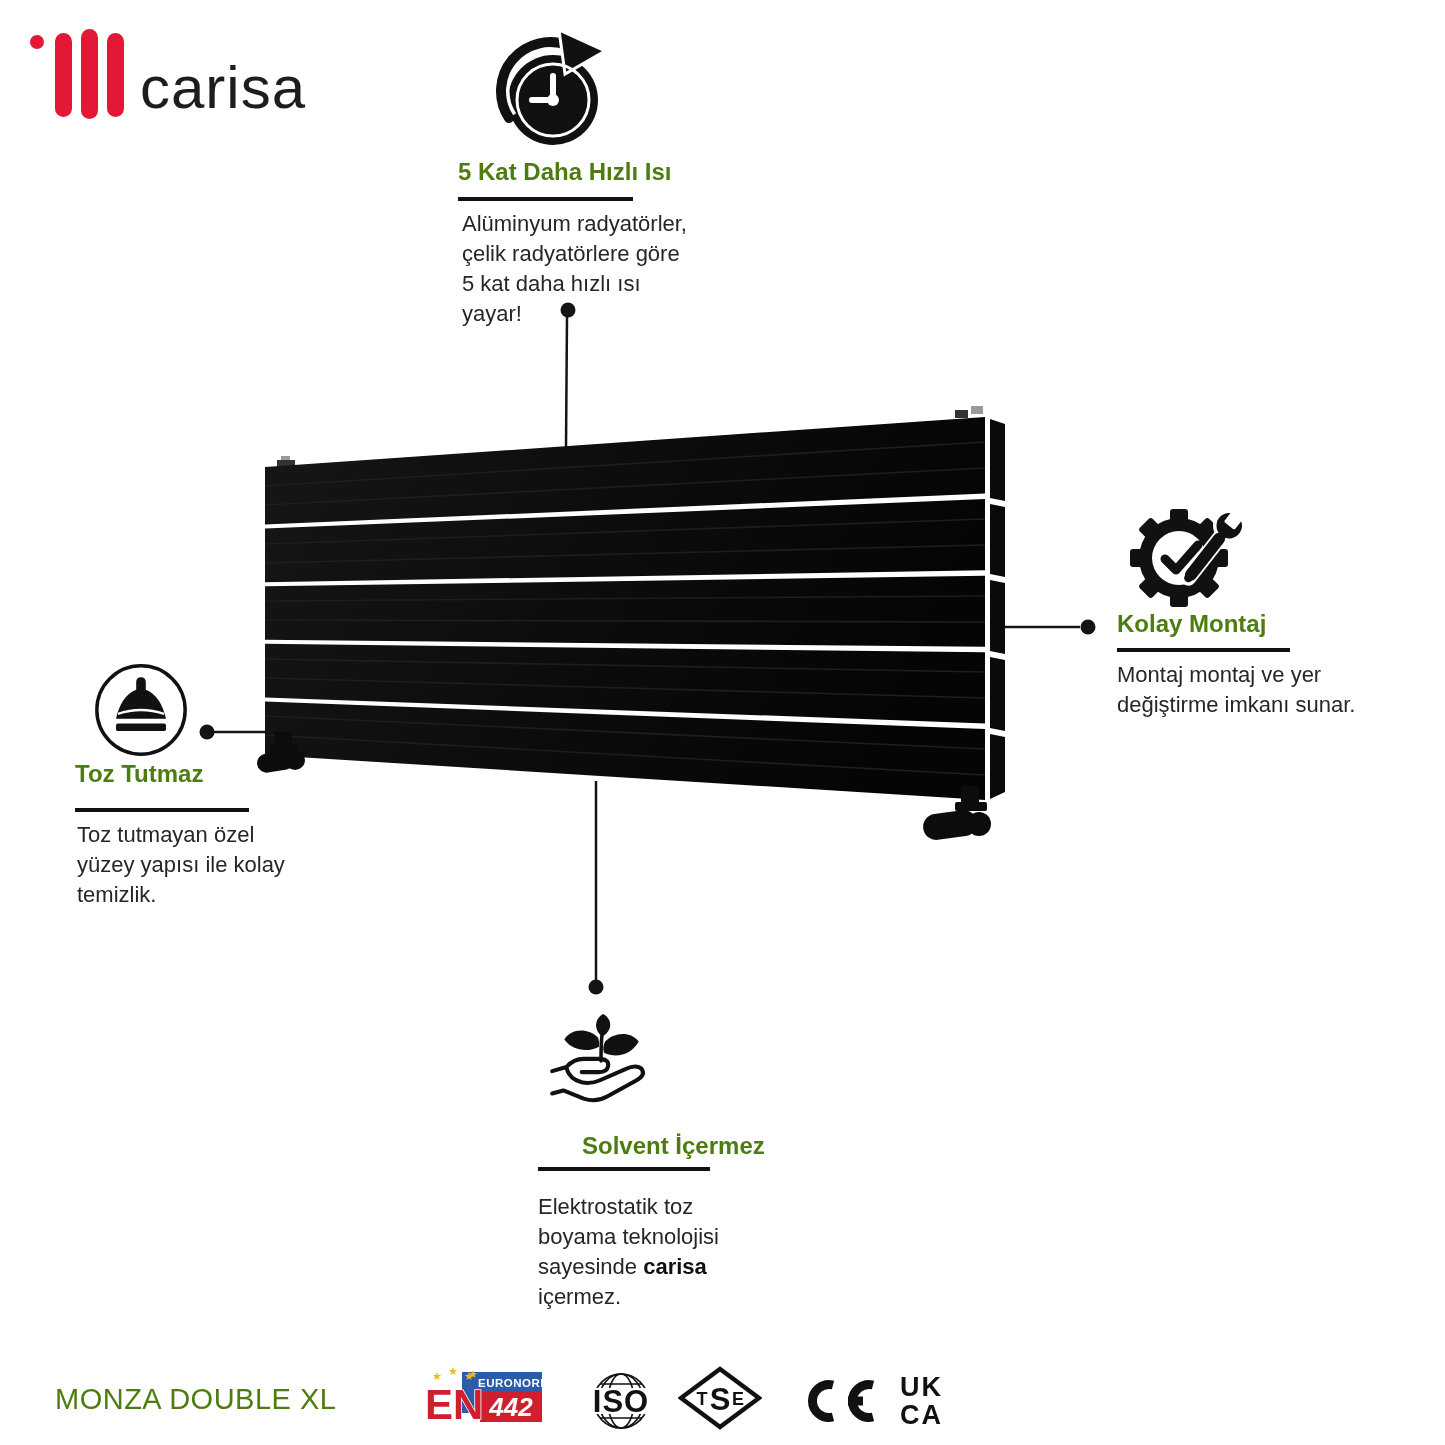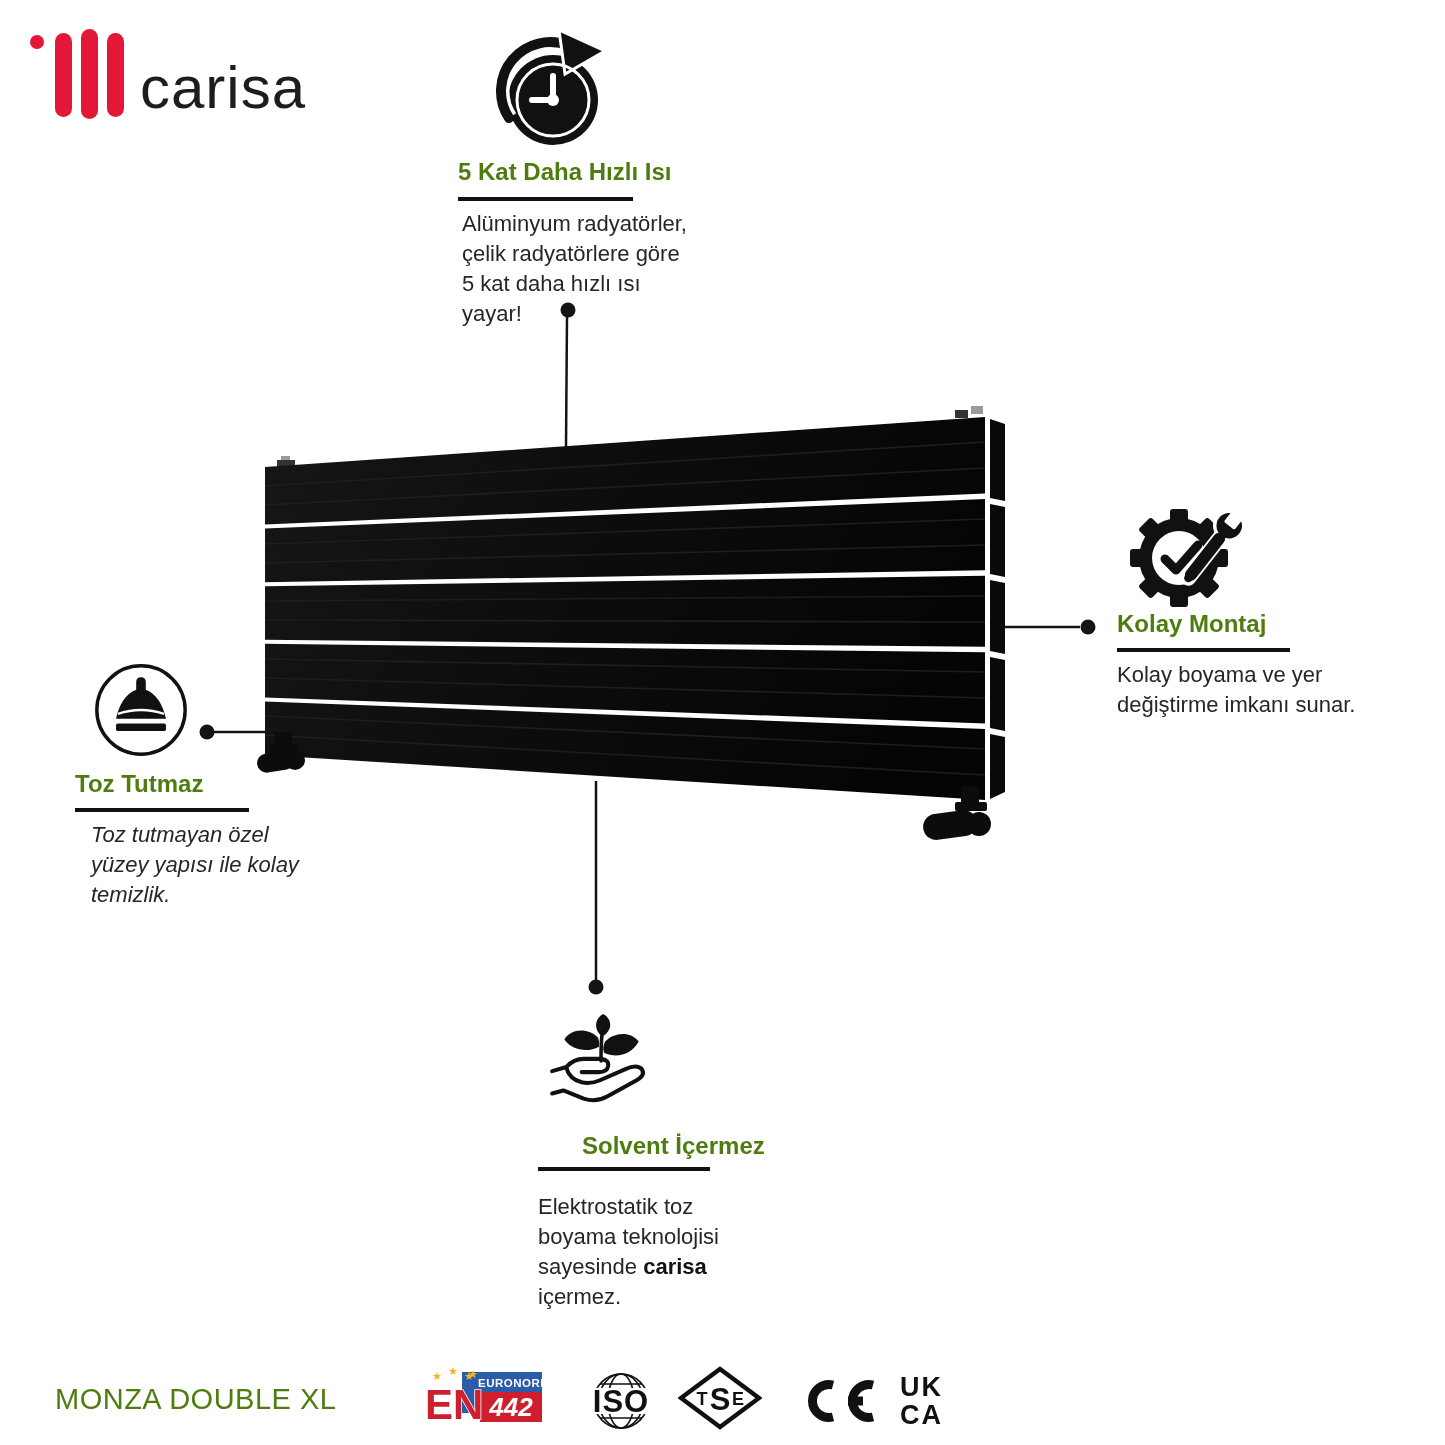--- a/index.html
+++ b/index.html
@@ -157,34 +157,34 @@
         <path d="M -14,1 L -3,12 L 19,-13" fill="none" stroke="#111" stroke-width="9" stroke-linecap="round" stroke-linejoin="round"></path>
       </g>
       <g transform="translate(104,30) rotate(38)">
         <rect x="-6" y="6" width="12" height="66" rx="6" fill="#111" stroke="#fff" stroke-width="3.5"></rect>
         <path d="M -5,-14 A 14.5,14.5 0 1 0 5,-14 L 5,-2 L -5,-2 Z" fill="#111" stroke="#fff" stroke-width="3.5" stroke-linejoin="round"></path>
         <rect x="-6" y="10" width="12" height="58" rx="6" fill="#111"></rect>
       </g>
     </svg>
     <div class="abs feature-title" style="left:0;top:114px;">Kolay Montaj</div>
     <div class="abs feature-rule" style="left:0;top:152px;width:173px;"></div>
-    <div class="abs feature-body" style="left:0;top:164px;width:300px;">Kolay boyama ve yer
+    <div class="abs feature-body" style="left:0;top:164px;width:300px;">Montaj montaj ve yer
 değiştirme imkanı sunar.</div>
   </div>
 
   <div class="abs" style="left:75px;top:660px;width:300px;">
     <svg class="abs" style="left:18px;top:2px;" width="96" height="96" viewBox="0 0 100 100">
       <circle cx="50" cy="50" r="46" fill="none" stroke="#111" stroke-width="3.6"></circle>
       <path d="M 45,29 L 45,21 Q 45,16 50,16 Q 55,16 55,21 L 55,29 C 66,33 73,45 76,59 L 24,59 C 27,45 34,33 45,29 Z" fill="#111"></path>
       <path d="M 26,54 Q 50,46 74,54" fill="none" stroke="#fff" stroke-width="2.6"></path>
       <rect x="24" y="64" width="52" height="8" rx="2" fill="#111"></rect>
     </svg>
-    <div class="abs feature-title" style="left:0;top:110px;text-align:center;">Toz Tutmaz</div>
+    <div class="abs feature-title" style="left:0;top:100px;text-align:center;">Toz Tutmaz</div>
     <div class="abs feature-rule" style="left:0;top:148px;width:174px;"></div>
-    <div class="abs feature-body" style="left:16px;top:160px;width:300px;font-style:italic;">Toz tutmayan özel
+    <div class="abs feature-body" style="left:2px;top:160px;width:300px;">Toz tutmayan özel
 yüzey yapısı ile kolay
 temizlik.</div>
   </div>
 
   <div class="abs" style="left:538px;top:1010px;width:300px;">
     <svg class="abs" style="left:6px;top:0;" width="112" height="112" viewBox="0 0 110 110">
       <path d="M 56,50 C 56,40 56,32 57,24" fill="none" stroke="#111" stroke-width="3.5" stroke-linecap="round"></path>
       <path d="M 57,26 C 49,20 49,9 58,4 C 68,9 67,21 57,26 Z" fill="#111"></path>
       <path d="M 54,36 C 43,42 28,40 20,29 C 27,17 44,18 53,27 Q 55,32 54,36 Z" fill="#111"></path>
       <path d="M 59,42 C 71,48 86,44 93,31 C 85,20 68,22 60,31 Q 57,37 59,42 Z" fill="#111"></path>

